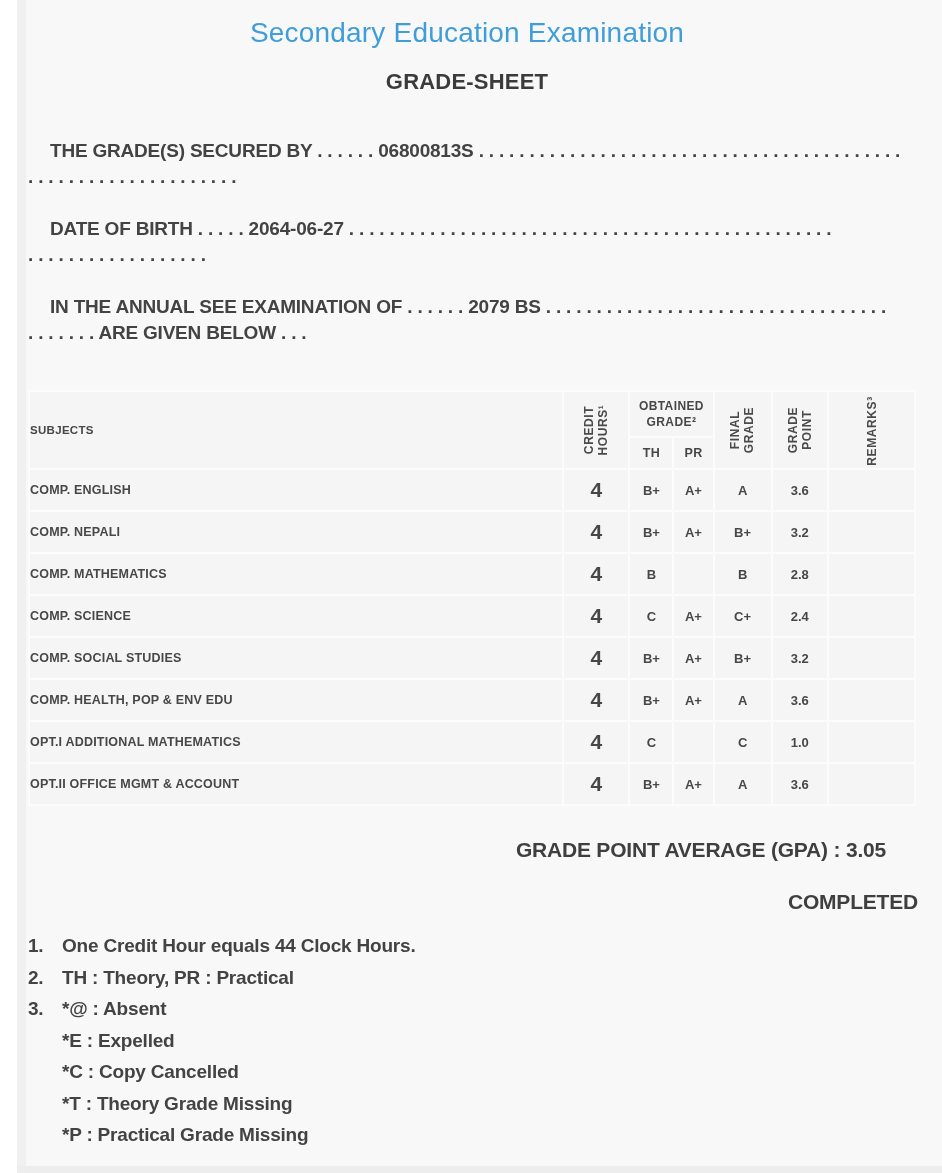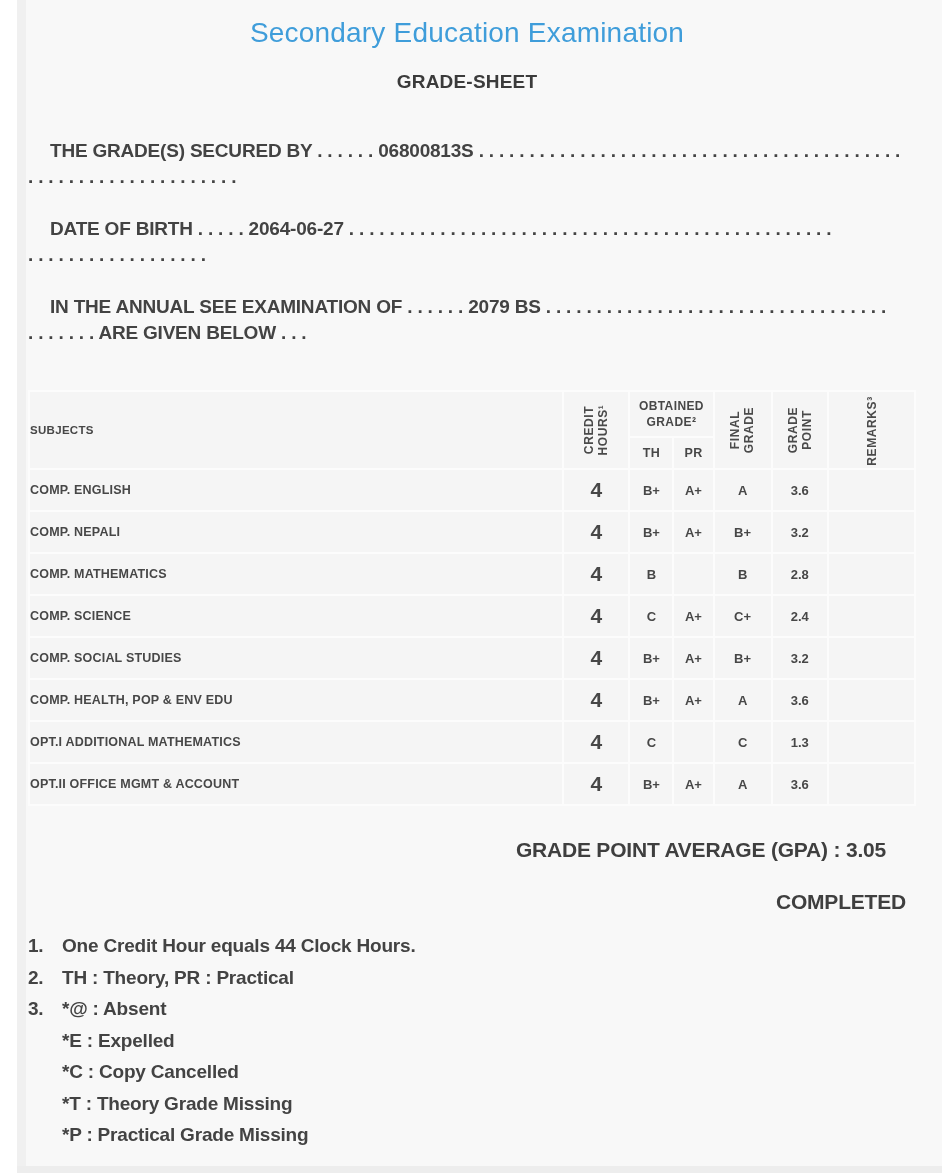--- a/index.html
+++ b/index.html
@@ -15,21 +15,21 @@
     position:absolute;left:26px;top:0;right:0;bottom:0;
     background:#f8f8f8;color:#3e3e3e;
   }
   .bottom-strip{position:absolute;left:17px;right:0;bottom:0;height:7px;background:#ededed;}
 
   .doc-header{text-align:center;padding-top:12px;padding-right:34px;}
   .doc-title{
     font-size:28px;font-weight:400;line-height:42px;color:#3f9dda;letter-spacing:.2px;
   }
   .doc-subtitle{
-    font-size:19px;font-weight:700;line-height:32px;margin-top:12px;color:#3b3b3b;letter-spacing:.2px;
+    font-size:22px;font-weight:700;line-height:32px;margin-top:12px;color:#3b3b3b;letter-spacing:.2px;
   }
 
   .statements{margin-top:40px;padding:0 36px 0 2px;}
   .stmt{margin-bottom:26px;font-weight:700;font-size:19px;line-height:26px;color:#434343;letter-spacing:-.2px;}
   .s-line1{text-indent:22px;white-space:nowrap;overflow:hidden;}
   .s-line2{white-space:nowrap;overflow:hidden;}
 
   table.grades{
     margin:44px 0 0 2px;width:888px;table-layout:fixed;
     border-collapse:separate;border-spacing:2px;background:#fcfcfc;
@@ -60,21 +60,21 @@
   td.c-credit{text-align:center;font-size:21px;font-weight:600;color:#3f3f3f;}
   td.c-grade{text-align:center;font-size:13px;font-weight:700;color:#4d4d4d;}
   td.c-point{text-align:center;font-size:13px;font-weight:700;color:#4d4d4d;}
   td.c-remarks{text-align:center;font-size:13px;font-weight:700;}
 
   .gpa-line{
     margin-top:32px;padding-right:56px;text-align:right;
     font-size:21px;font-weight:700;color:#3f3f3f;letter-spacing:-.2px;
   }
   .status-line{
-    margin-top:28px;padding-right:36px;text-align:right;
+    margin-top:28px;padding-right:24px;text-align:right;
     font-size:21px;font-weight:700;color:#3f3f3f;letter-spacing:-.2px;
   }
 
   .footnotes{margin-top:16px;padding-left:2px;}
   .note{display:flex;font-size:19px;font-weight:700;line-height:31.5px;color:#434343;letter-spacing:-.2px;}
   .note .num{width:34px;flex:none;}
   .note.sub{padding-left:34px;}
 </style>
 </head>
 <body>
@@ -186,21 +186,21 @@
         <td class="c-grade">A</td>
         <td class="c-point">3.6</td>
         <td class="c-remarks"></td>
       </tr>
       <tr class="data-row">
         <td class="c-subject">OPT.I ADDITIONAL MATHEMATICS</td>
         <td class="c-credit">4</td>
         <td class="c-grade">C</td>
         <td class="c-grade"></td>
         <td class="c-grade">C</td>
-        <td class="c-point">1.3</td>
+        <td class="c-point">1.0</td>
         <td class="c-remarks"></td>
       </tr>
       <tr class="data-row">
         <td class="c-subject">OPT.II OFFICE MGMT &amp; ACCOUNT</td>
         <td class="c-credit">4</td>
         <td class="c-grade">B+</td>
         <td class="c-grade">A+</td>
         <td class="c-grade">A</td>
         <td class="c-point">3.6</td>
         <td class="c-remarks"></td>

